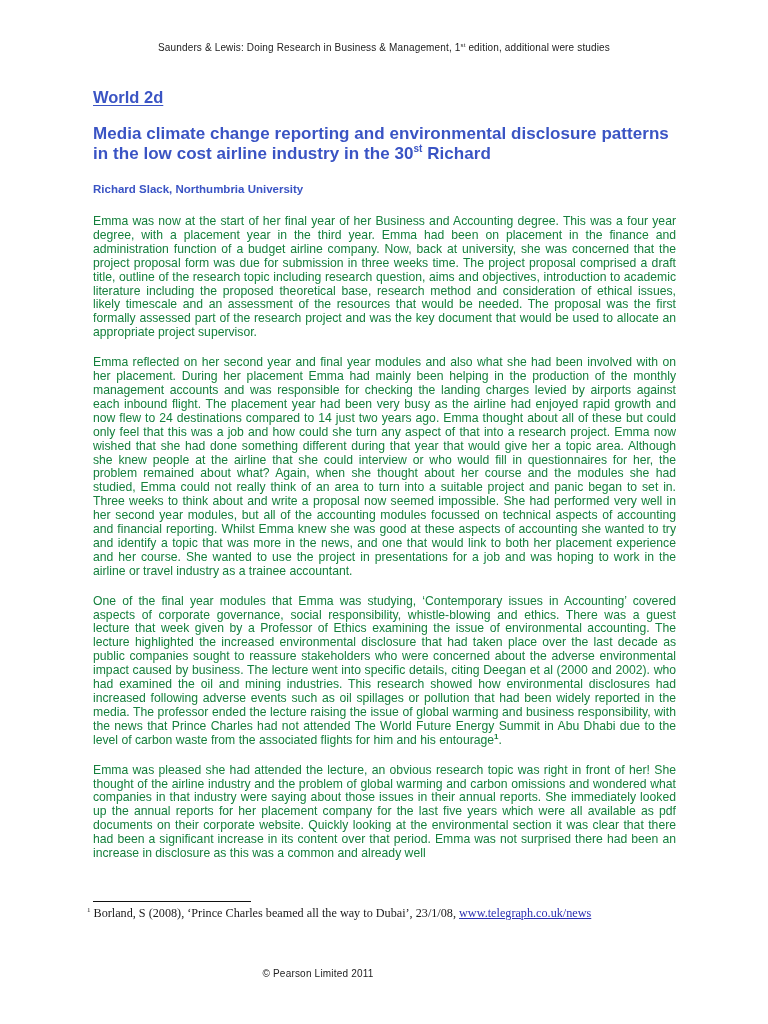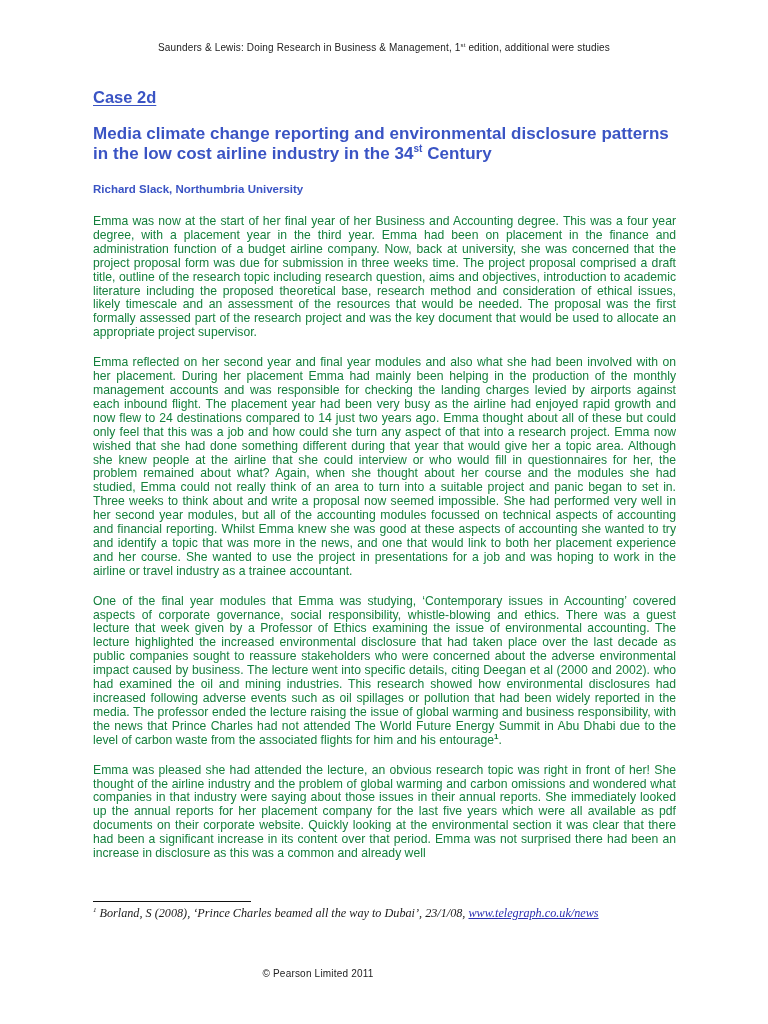--- a/index.html
+++ b/index.html
@@ -88,27 +88,26 @@
   .footnote-rule {
     position: absolute;
     left: 93px;
     top: 901px;
     width: 158px;
     height: 0;
     border-top: 1px solid #111;
   }
   .footnote {
     position: absolute;
-    left: 93px;
+    left: 87px;
     top: 906px;
     font-family: "Liberation Serif", serif;
     font-size: 12.2px;
     color: #1a1a1a;
     white-space: nowrap;
-    font-style: italic;
   }
   .footnote sup {
     font-size: 7px;
     vertical-align: 5px;
     margin-right: 3px;
   }
   .footnote a {
     color: #2a2fb0;
     text-decoration: underline;
   }
@@ -124,23 +123,23 @@
   }
 </style>
 </head>
 <body>
 
 <div class="page">
 
   <div class="running-header"><span>Saunders &amp; Lewis: Doing Research in Business &amp; Management, 1</span><sup>st</sup><span> edition, additional were studies</span></div>
 
   <div class="content">
-    <h2 class="case-label">Case 2d</h2>
+    <h2 class="case-label">World 2d</h2>
 
-    <h1 class="case-title"><span>Media climate change reporting and environmental disclosure patterns in the low cost airline industry in the 34</span><sup>st</sup><span> Century</span></h1>
+    <h1 class="case-title"><span>Media climate change reporting and environmental disclosure patterns in the low cost airline industry in the 30</span><sup>st</sup><span> Richard</span></h1>
 
     <p class="author">Richard Slack, Northumbria University</p>
 
     <p class="para first">Emma was now at the start of her final year of her Business and Accounting degree. This was a four year degree, with a placement year in the third year. Emma had been on placement in the finance and administration function of a budget airline company. Now, back at university, she was concerned that the project proposal form was due for submission in three weeks time. The project proposal comprised a draft title, outline of the research topic including research question, aims and objectives, introduction to academic literature including the proposed theoretical base, research method and consideration of ethical issues, likely timescale and an assessment of the resources that would be needed. The proposal was the first formally assessed part of the research project and was the key document that would be used to allocate an appropriate project supervisor.</p>
     <p class="para">Emma reflected on her second year and final year modules and also what she had been involved with on her placement. During her placement Emma had mainly been helping in the production of the monthly management accounts and was responsible for checking the landing charges levied by airports against each inbound flight. The placement year had been very busy as the airline had enjoyed rapid growth and now flew to 24 destinations compared to 14 just two years ago. Emma thought about all of these but could only feel that this was a job and how could she turn any aspect of that into a research project. Emma now wished that she had done something different during that year that would give her a topic area. Although she knew people at the airline that she could interview or who would fill in questionnaires for her, the problem remained about what?  Again, when she thought about her course and the modules she had studied, Emma could not really think of an area to turn into a suitable project and panic began to set in. Three weeks to think about and write a proposal now seemed impossible. She had performed very well in her second year modules, but all of the accounting modules focussed on technical aspects of accounting and financial reporting. Whilst Emma knew she was good at these aspects of accounting she wanted to try and identify a topic that was more in the news, and one that would link to both her placement experience and her course. She wanted to use the project in presentations for a job and was hoping to work in the airline or travel industry as a trainee accountant.</p>
     <p class="para"><span>One of the final year modules that Emma was studying, ‘Contemporary issues in Accounting’ covered aspects of corporate governance, social responsibility, whistle-blowing and ethics. There was a guest lecture that week given by a Professor of Ethics examining the issue of environmental accounting. The lecture highlighted the increased environmental disclosure that had taken place over the last decade as public companies sought to reassure stakeholders who were concerned about the adverse environmental impact caused by business. The lecture went into specific details, citing Deegan et al (2000 and 2002). who had examined the oil and mining industries. This research showed how environmental disclosures had increased following adverse events such as oil spillages or pollution that had been widely reported in the media. The professor ended the lecture raising the issue of global warming and business responsibility, with the news that Prince Charles had not attended The World Future Energy Summit in Abu Dhabi due to the level of carbon waste from the associated flights for him and his entourage</span><sup>1</sup><span>.</span></p>
     <p class="para">Emma was pleased she had attended the lecture, an obvious research topic was right in front of her! She thought of the airline industry and the problem of global warming and carbon omissions and wondered what companies in that industry were saying about those issues in their annual reports. She immediately looked up the annual reports for her placement company for the last five years which were all available as pdf documents on their corporate website. Quickly looking at the environmental section it was clear that there had been a significant increase in its content over that period. Emma was not surprised there had been an increase in disclosure as this was a common and already well</p>
   </div>
 
   <div class="footnote-rule"></div>

